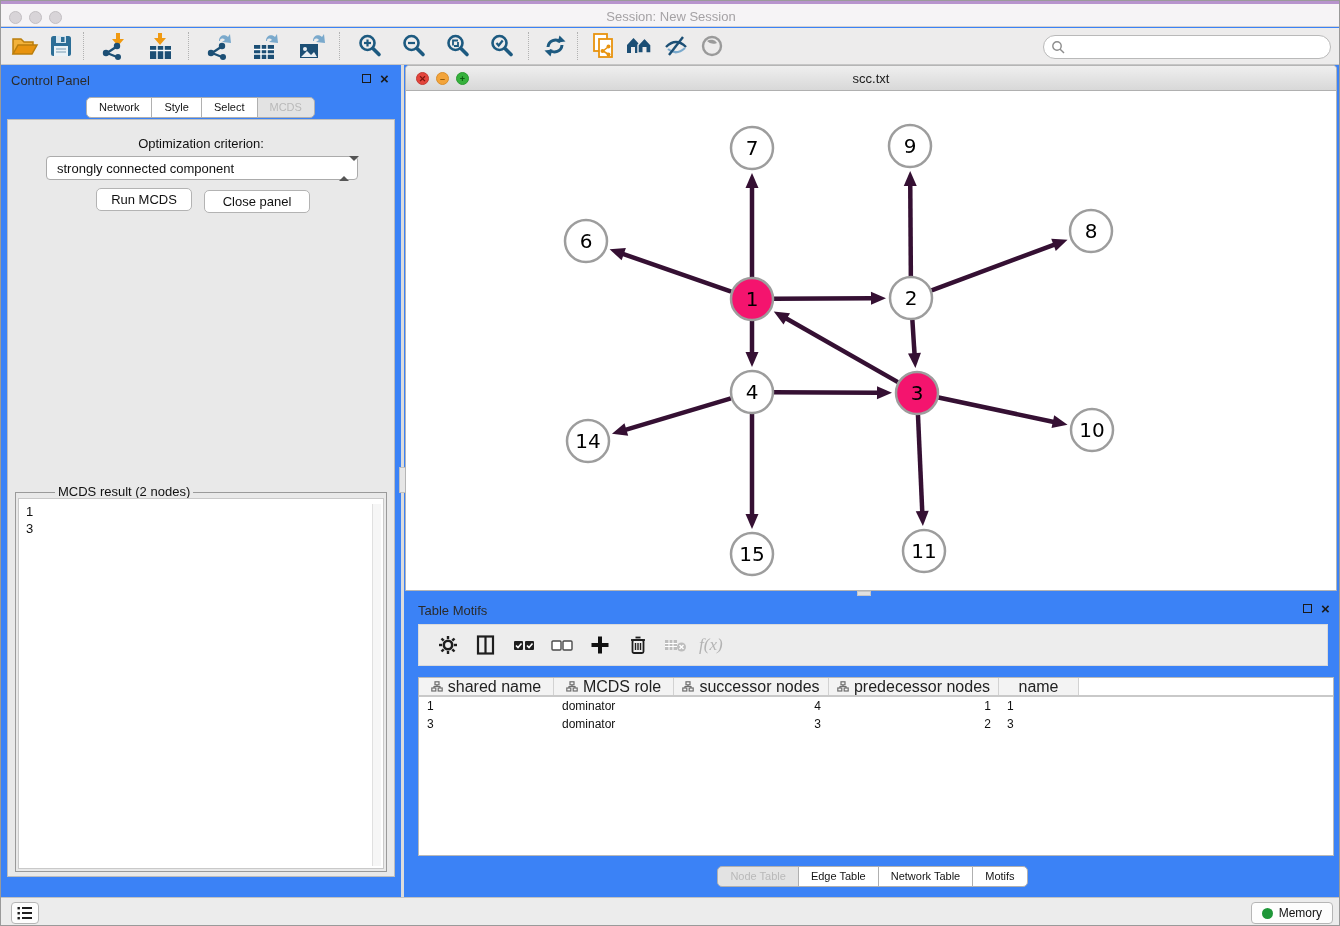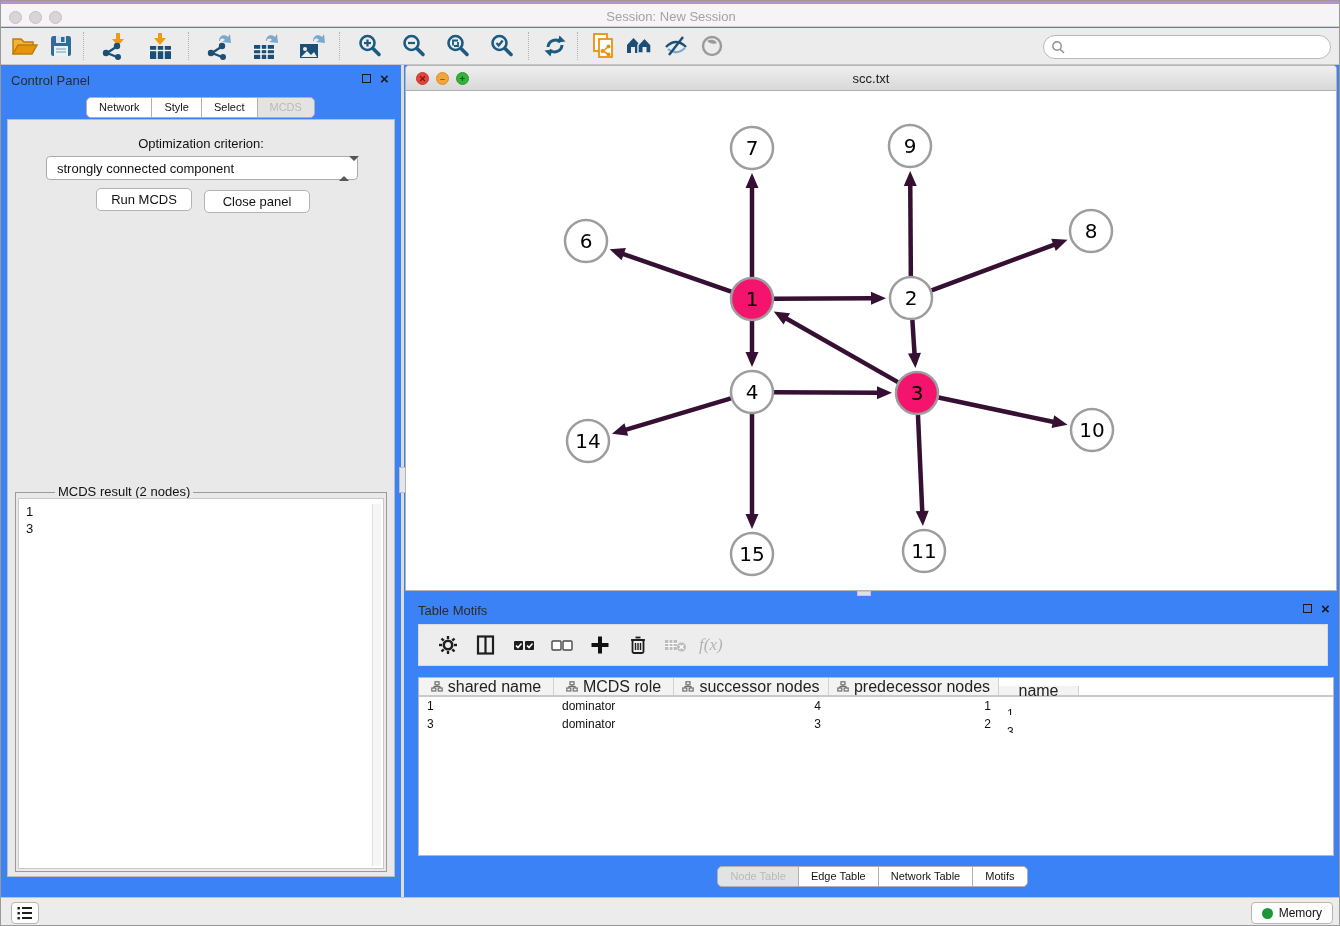--- a/index.html
+++ b/index.html
@@ -100,21 +100,21 @@
                 display:flex; align-items:center; padding-left:14px; }
   .tpi { width:30px; height:26px; display:flex; align-items:center; justify-content:center; margin-right:8px; }
   .fx-label { font-size:17px; font-style:italic; color:#b3b3b3; font-family:"Liberation Serif", serif; }
   .tp-table { position:absolute; left:13px; right:7px; top:80px; bottom:38px;
               background:#fff; border:1px solid #b9b9b9; }
   .th-row { display:flex; height:19px; border-bottom:2px solid #c9c9c9; }
   .th { background:#f3f3f3; border-right:1px solid #d2d2d2; display:flex; align-items:center;
         justify-content:center; font-size:16px; color:#222; gap:5px; }
   .tr-row { display:flex; height:16px; font-size:12px; color:#111; margin-top:2px; }
   .td { padding:0 8px; overflow:hidden; white-space:nowrap; }
-  .c0 { width:135px; } .c1 { width:120px; } .c2 { width:155px; } .c3 { width:170px; } .c4 { width:80px;margin-top:8px; }
+  .c0 { width:135px; } .c1 { width:120px; } .c2 { width:155px; } .c3 { width:170px; } .c4 { width:80px; }
   .ra { text-align:right; }
   .tp-tabs { position:absolute; left:0; right:0; bottom:7px; justify-content:center; }
 
   
   .statusbar { position:absolute; left:0; top:896px; width:1340px; height:30px;
                background:#ececec; border-top:1px solid #c2c2c2; }
   .sb-left-btn { position:absolute; left:10px; top:4px; width:28px; height:22px; background:#fdfdfd;
                  border:1px solid #b6b6b6; border-radius:4px; display:flex; align-items:center; justify-content:center; }
   .mem-btn { position:absolute; right:8px; top:4px; height:22px; background:#fdfdfd;
              border:1px solid #b6b6b6; border-radius:4px; display:flex; align-items:center;

